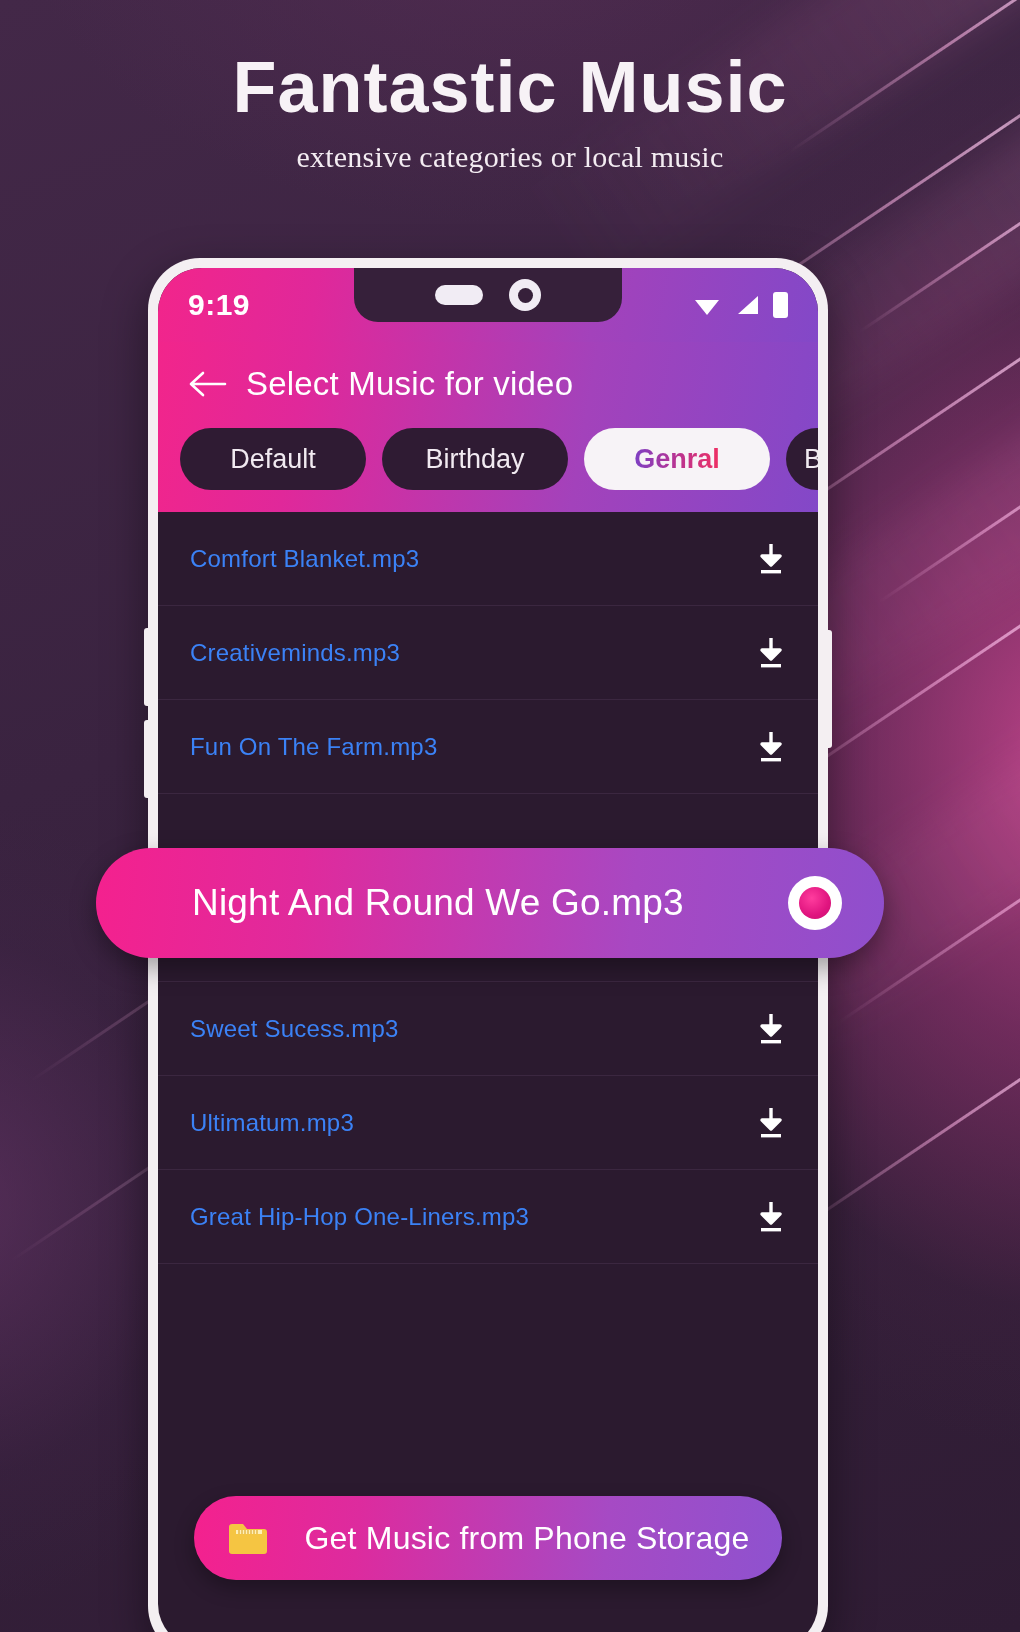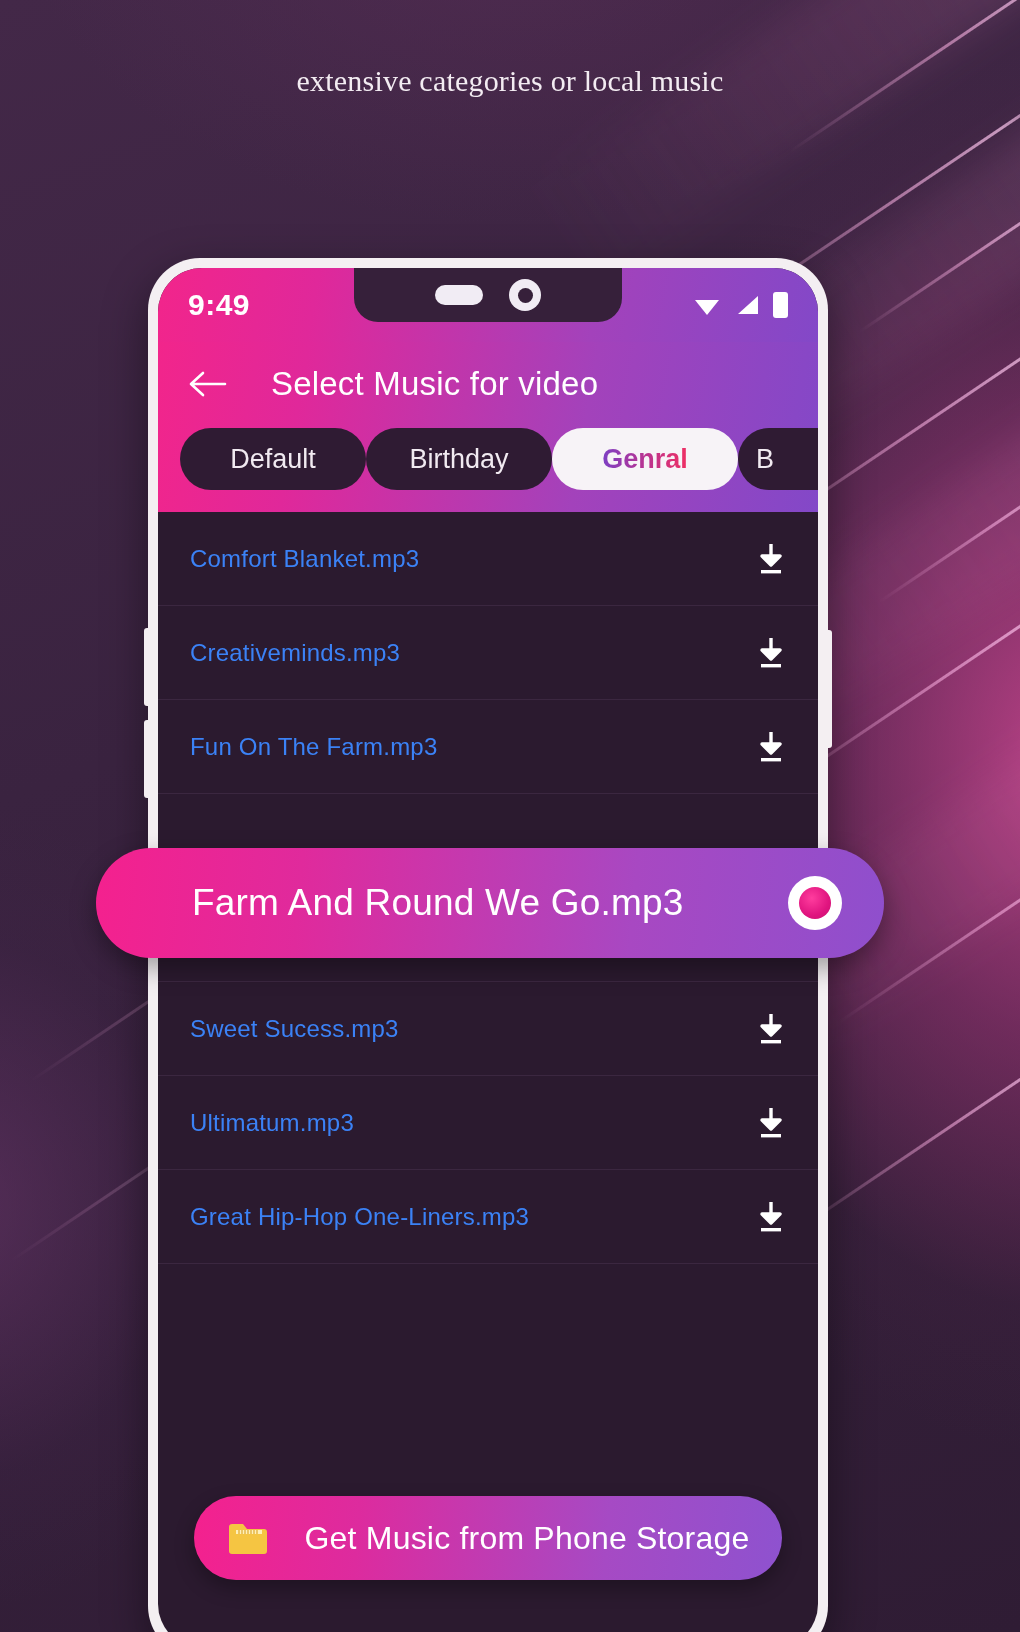--- a/index.html
+++ b/index.html
@@ -108,23 +108,23 @@
 
   
   .appbar {
     background:linear-gradient(100deg,#f2258b 0%,#e0289a 22%,#a342bb 64%,#8348c8 100%);
     padding:6px 0 22px 0;
   }
   .appbar-top { display:flex; align-items:center; padding:0 30px; height:72px; gap:18px; }
   .back-arrow { width:40px; height:30px; flex:none; }
   .appbar-title {
     font-family:"Liberation Sans", sans-serif;
-    font-size:33px; font-weight:400; color:#fff; letter-spacing:.2px;margin-left:25px;
-  }
-  .tabs { display:flex; padding:0 22px; margin-top:8px; overflow:hidden; }
+    font-size:33px; font-weight:400; color:#fff; letter-spacing:.2px;
+  }
+  .tabs { display:flex; gap:16px; padding:0 22px; margin-top:8px; overflow:hidden; }
   .tab {
     flex:none;
     height:62px;
     min-width:186px;
     padding:0 30px;
     border-radius:32px;
     background:#2f1b33;
     display:flex; align-items:center; justify-content:center;
     font-family:"Liberation Sans", sans-serif;
     font-size:27px; color:#f1eaf1;
@@ -212,37 +212,38 @@
   <div class="streak" style="left:720px; top:560px;  width:520px;"></div>
   <div class="streak" style="left:880px; top:600px;  width:300px;"></div>
   <div class="streak" style="left:760px; top:800px;  width:480px;"></div>
   <div class="streak" style="left:840px; top:1020px; width:420px;"></div>
   <div class="streak" style="left:780px; top:1240px; width:460px;"></div>
   <div class="streak" style="left:30px;  top:1080px; width:260px; opacity:.35;"></div>
   <div class="streak" style="left:10px;  top:1260px; width:220px; opacity:.28;"></div>
 </div>
 
 <div class="headline-wrap">
+  <div class="headline">Fantastic Music</div>
   <div class="subhead">extensive categories or local music</div>
 </div>
 
 <div class="phone">
   <div class="side-btn vol-up"></div>
   <div class="side-btn vol-down"></div>
   <div class="side-btn power"></div>
 
   <div class="phone-inner">
 
     <div class="notch">
       <div class="speaker"></div>
       <div class="camera"></div>
     </div>
 
     <div class="statusbar">
-      <div class="clock">9:49</div>
+      <div class="clock">9:19</div>
       <div class="status-icons">
         <svg class="wifi-ico" viewBox="0 0 28 22">
           <path d="M2 6 L26 6 L14 21 Z" fill="#fff"></path>
         </svg>
         <svg class="signal-ico" viewBox="0 0 26 22">
           <path d="M24 2 L24 20 L4 20 Z" fill="#fff"></path>
         </svg>
         <div class="batt-ico"></div>
       </div>
     </div>
@@ -345,15 +346,15 @@
           </g>
         </svg>
         <span class="cta-label">Get Music from Phone Storage</span>
       </div>
     </div>
 
   </div>
 </div>
 
 <div class="selected-row">
-  <span class="selected-label">Farm And Round We Go.mp3</span>
+  <span class="selected-label">Night And Round We Go.mp3</span>
   <span class="radio-sel"></span>
 </div>
 
 </body></html>

